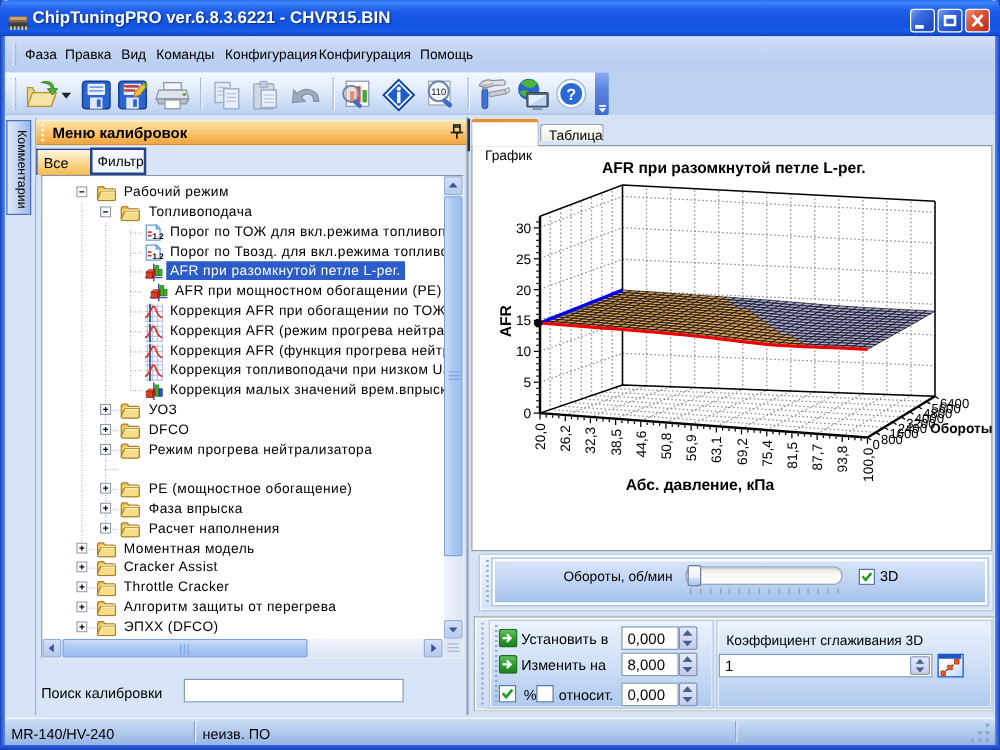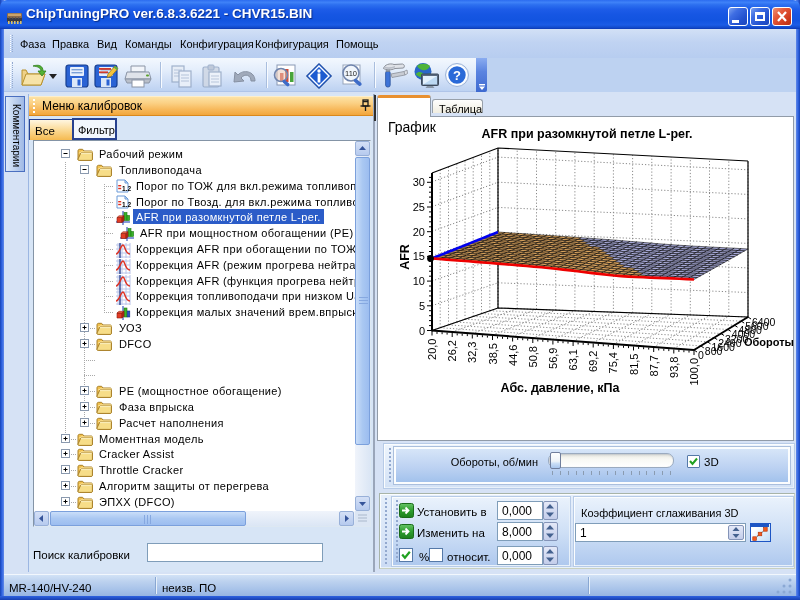--- a/index.html
+++ b/index.html
@@ -200,21 +200,21 @@
     <path d="M0 0 L8 0 L4 5 Z" fill="#222"></path>
   </svg>
 <div class="abs" style="left:5px;top:96px;width:20px;height:76px;border:1px solid #4a6fc0;background:linear-gradient(90deg,#dce9fa 0%,#c2d4f0 45%,#9fb9e6 100%)">
 <div class="abs" style="left:4px;top:7px;width:12px;height:62px;font-size:10px;writing-mode:vertical-rl;color:#000">Комментарии</div>
   </div>
 <div class="abs" style="left:28px;top:94px;width:347px;height:478px;background:#d7e5f6;border-left:1px solid #9cb6e2"></div>
 <div class="abs" style="left:373px;top:94px;width:2px;height:478px;background:#9aa6ba"></div>
 <div class="abs" style="left:374px;top:95px;width:2px;height:26px;background:#2e2e2e"></div>
 <div class="abs" style="left:29px;top:96px;width:344px;height:20px;background:linear-gradient(180deg,#fde2a4 0%,#fbd083 35%,#f7b85a 70%,#f2a63b 100%);border-top:1px solid #fdeecb;border-bottom:1px solid #d9881c"></div>
 <div class="abs" style="left:33px;top:99px;width:3px;height:14px;border-left:2px dotted #fff"></div>
-<div class="abs" style="left:42px;top:99px;font-size:12px;font-weight:normal">Меню калибровок</div>
+<div class="abs" style="left:42px;top:99px;font-size:12px;font-weight:bold">Меню калибровок</div>
 <svg class="abs" style="left:360px;top:99px" width="11" height="13" viewBox="0 0 11 13">
 <g stroke="#1a1a1a" stroke-width="1.3" fill="none">
       <rect x="3" y="1" width="5" height="6"></rect>
       <line x1="3" y1="2.6" x2="8" y2="2.6"></line>
       <line x1="0.5" y1="7" x2="10.5" y2="7"></line>
       <line x1="5.5" y1="7" x2="5.5" y2="12"></line>
     </g>
   </svg>
 <div class="abs" style="left:29px;top:119px;width:43px;height:21px;background:linear-gradient(180deg,#fff6e0 0%,#fbda95 50%,#f5ba50 100%);border-left:1px solid #27418f;border-top:1px solid #27418f">
 <div class="abs" style="left:5px;top:5px;font-size:11.5px">Все</div>
@@ -501,20 +501,38 @@
       <div class="abs" style="left:62px;top:2px">
         <svg width="16" height="13" viewBox="0 0 16 13">
 <path d="M1 3 C1 1.9 1.6 1.3 2.6 1.3 L5.6 1.3 L7 3 L14 3 C15 3 15.4 3.5 15.4 4.4 L15.4 11 C15.4 12 15 12.4 14 12.4 L2.4 12.4 C1.5 12.4 1 12 1 11 Z" fill="#f2c14e" stroke="#a8802a" stroke-width="1"></path>
 <path d="M1.2 5.2 L4.4 3.6 L15.3 3.6 L15.3 4.8 L5 4.8 Z" fill="#fdf0b8"></path>
 <path d="M1 11 L3.8 5 L15.4 5 L15.4 11 C15.4 12 15 12.4 14 12.4 L2.4 12.4 C1.5 12.4 1 12 1 11 Z" fill="#f7dd88" stroke="#a8802a" stroke-width="1"></path>
 <path d="M3.9 5.6 L14.8 5.6" stroke="#fdf2c0" stroke-width="1"></path>
 </svg>
       </div>
       <div class="abs" style="left:85px;top:2px;font-size:11px;letter-spacing:.35px;white-space:nowrap">DFCO</div>
     </div>
+<div class="abs" style="left:0;top:211px;width:321px;height:16px">
+      <div class="abs" style="left:46px;top:3px">
+        <svg width="9" height="9" viewBox="0 0 9 9">
+          <rect x="0.5" y="0.5" width="8" height="8" fill="#fff" stroke="#8a99ae"></rect>
+          <line x1="2.5" y1="4.5" x2="6.5" y2="4.5" stroke="#000" stroke-width="1"></line>
+          <line x1="4.5" y1="2.5" x2="4.5" y2="6.5" stroke="#000" stroke-width="1"></line>
+        </svg>
+      </div>
+      <div class="abs" style="left:62px;top:2px">
+        <svg width="16" height="13" viewBox="0 0 16 13">
+<path d="M1 3 C1 1.9 1.6 1.3 2.6 1.3 L5.6 1.3 L7 3 L14 3 C15 3 15.4 3.5 15.4 4.4 L15.4 11 C15.4 12 15 12.4 14 12.4 L2.4 12.4 C1.5 12.4 1 12 1 11 Z" fill="#f2c14e" stroke="#a8802a" stroke-width="1"></path>
+<path d="M1.2 5.2 L4.4 3.6 L15.3 3.6 L15.3 4.8 L5 4.8 Z" fill="#fdf0b8"></path>
+<path d="M1 11 L3.8 5 L15.4 5 L15.4 11 C15.4 12 15 12.4 14 12.4 L2.4 12.4 C1.5 12.4 1 12 1 11 Z" fill="#f7dd88" stroke="#a8802a" stroke-width="1"></path>
+<path d="M3.9 5.6 L14.8 5.6" stroke="#fdf2c0" stroke-width="1"></path>
+</svg>
+      </div>
+      <div class="abs" style="left:85px;top:2px;font-size:11px;letter-spacing:.35px;white-space:nowrap">Режим прогрева нейтрализатора</div>
+    </div>
 <div class="abs" style="left:0;top:242px;width:321px;height:16px">
       <div class="abs" style="left:46px;top:3px">
         <svg width="9" height="9" viewBox="0 0 9 9">
           <rect x="0.5" y="0.5" width="8" height="8" fill="#fff" stroke="#8a99ae"></rect>
           <line x1="2.5" y1="4.5" x2="6.5" y2="4.5" stroke="#000" stroke-width="1"></line>
           <line x1="4.5" y1="2.5" x2="4.5" y2="6.5" stroke="#000" stroke-width="1"></line>
         </svg>
       </div>
       <div class="abs" style="left:62px;top:2px">
         <svg width="16" height="13" viewBox="0 0 16 13">
@@ -650,21 +668,21 @@
 <path d="M3.9 5.6 L14.8 5.6" stroke="#fdf2c0" stroke-width="1"></path>
 </svg>
       </div>
       <div class="abs" style="left:65px;top:2px;font-size:11px;letter-spacing:.35px;white-space:nowrap">ЭПХХ (DFCO)</div>
     </div>
 </div>
 <div class="abs" style="left:33px;top:549px;font-size:11.5px">Поиск калибровки</div>
 <div class="edit" style="left:147px;top:543px;width:176px;height:19px"></div>
 <div class="abs" style="left:377px;top:116px;width:417px;height:325px;background:#fff;border:1px solid #919ba8"></div>
 <div class="abs" style="left:377px;top:95px;width:54px;height:22px;background:#fff;border:1px solid #919ba8;border-bottom:none;border-radius:3px 3px 0 0;border-top:3px solid #e89030">
-<div class="abs" style="left:10px;top:21px;font-size:14px">График</div>
+<div class="abs" style="left:10px;top:21px;font-size:11px">График</div>
   </div>
 <div class="abs" style="left:432px;top:99px;width:51px;height:14px;background:linear-gradient(180deg,#fefefe,#f0ede0);border:1px solid #98a0aa;border-bottom:none;border-radius:3px 3px 0 0">
 <div class="abs" style="left:6px;top:3px;font-size:11px">Таблица</div>
   </div>
 <div class="abs" style="left:379px;top:117px;width:415px;height:323px;overflow:hidden">
     <svg width="415" height="323" viewBox="0 0 415 323" style="position:absolute;left:0;top:0">
 <g transform="translate(-379,-117)" font-family="Liberation Sans, sans-serif">
 <polyline points="432.0,330.5 498.0,308.0" stroke="#8a8a8a" stroke-width="1" stroke-dasharray="1.2,2" fill="none"></polyline>
 <polyline points="452.2,332.0 517.2,308.7" stroke="#8a8a8a" stroke-width="1" stroke-dasharray="1.2,2" fill="none"></polyline>
 <polyline points="472.3,333.5 536.5,309.4" stroke="#8a8a8a" stroke-width="1" stroke-dasharray="1.2,2" fill="none"></polyline>

